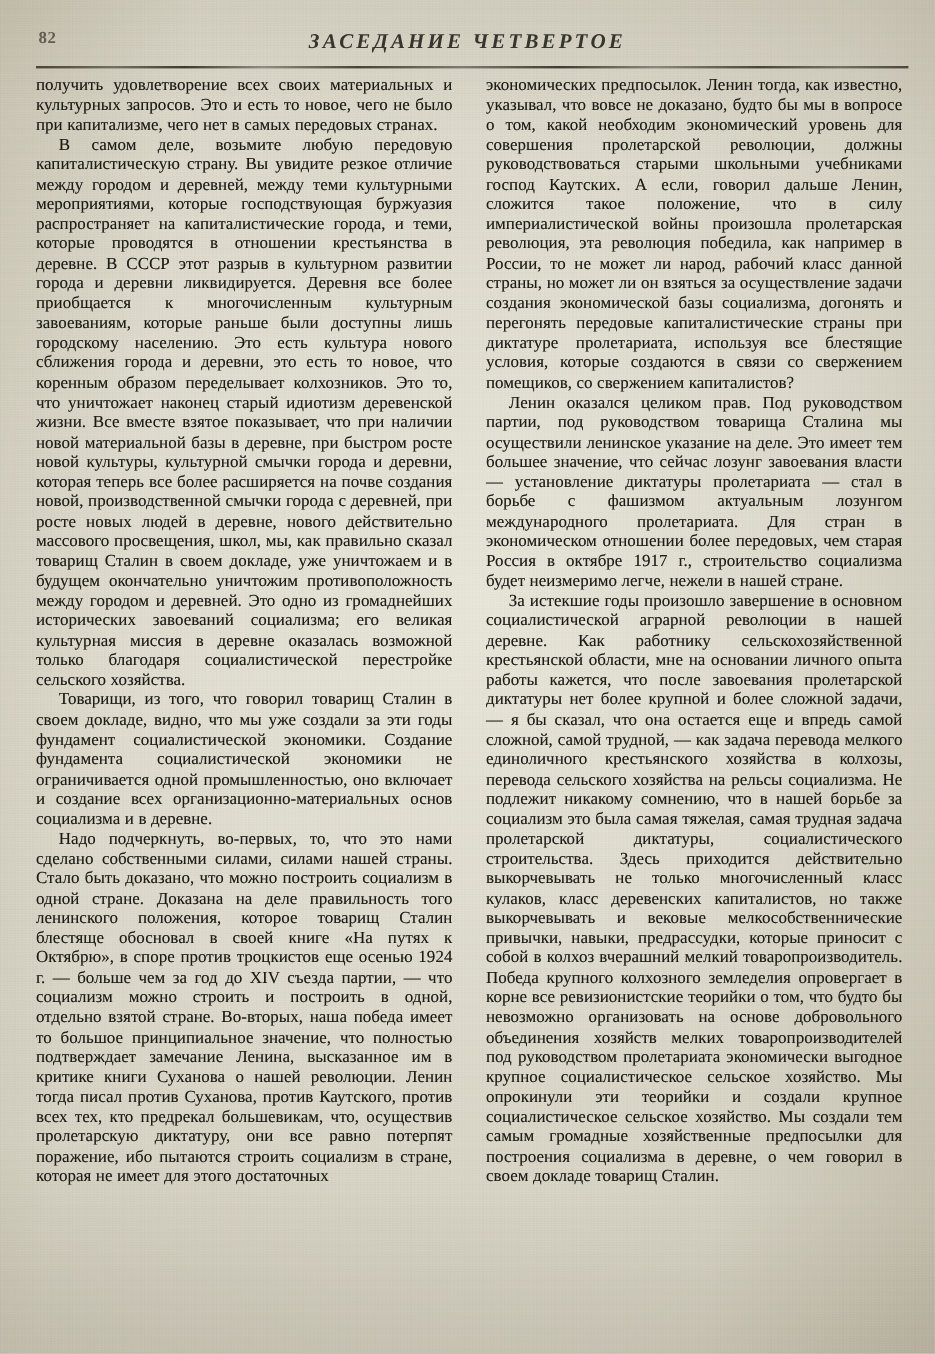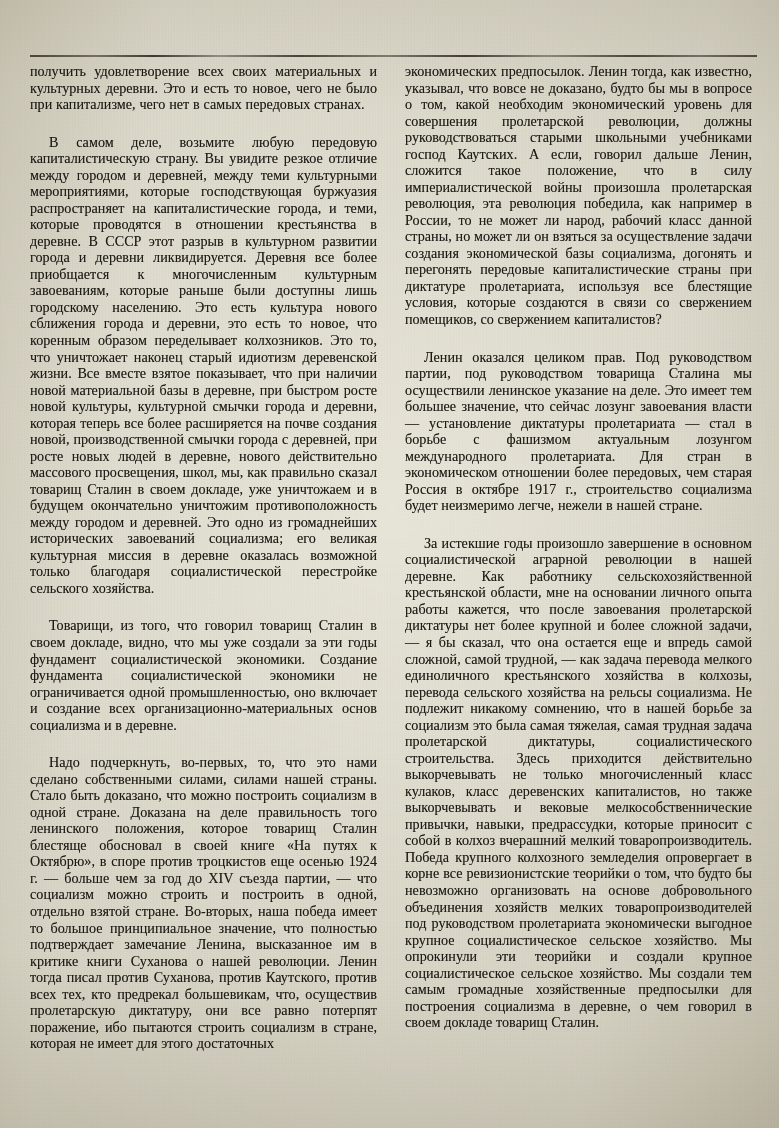--- a/index.html
+++ b/index.html
@@ -101,40 +101,44 @@
     font-size: 14.15px;
     line-height: 16.53px;
     text-align: justify;
     text-align-last: left;
     text-justify: inter-word;
     word-spacing: 0.2px;
     letter-spacing: 0.02px;
     color: #1d1b16;
     hyphens: manual;
   }
-  .col p.ind { text-indent: 19px; margin-top: 21px; }
+  .col p.ind { text-indent: 19px; }
   .col p.noind { text-indent: 0; }
 
   
   .col p { text-shadow: 0 0 0.45px rgba(30,28,22,0.45); }
 </style>
 </head>
 <body>
 
 <div class="paper"></div>
 <div class="noise"></div>
 
 <div class="page">
 
+  <div class="runhead">
+    <div class="folio">82</div>
+    <div class="runhead-title">ЗАСЕДАНИЕ ЧЕТВЕРТОЕ</div>
+  </div>
   <div class="rule"></div>
 
   <div class="cols">
 
     <div class="col">
-      <p class="noind">получить удовлетворение всех своих материальных и культурных деревни. Это и есть то новое, чего не было при капитализме, чего нет в самых передовых странах.</p>
+      <p class="noind">получить удовлетворение всех своих материальных и культурных запросов. Это и есть то новое, чего не было при капитализме, чего нет в самых передовых странах.</p>
       <p class="ind">В самом деле, возьмите любую передовую капиталистическую страну. Вы увидите резкое отличие между городом и деревней, между теми культурными мероприятиями, которые господствующая буржуазия распространяет на капиталистические города, и теми, которые проводятся в отношении крестьянства в деревне. В СССР этот разрыв в культурном развитии города и деревни ликвидируется. Деревня все более приобщается к многочисленным культурным завоеваниям, которые раньше были доступны лишь городскому населению. Это есть культура нового сближения города и деревни, это есть то новое, что коренным образом переделывает колхозников. Это то, что уничтожает наконец старый идиотизм деревенской жизни. Все вместе взятое показывает, что при наличии новой материальной базы в деревне, при быстром росте новой культуры, культурной смычки города и деревни, которая теперь все более расширяется на почве создания новой, производственной смычки города с деревней, при росте новых людей в деревне, нового действительно массового просвещения, школ, мы, как правильно сказал товарищ Сталин в своем докладе, уже уничтожаем и в будущем окончательно уничтожим противоположность между городом и деревней. Это одно из громаднейших исторических завоеваний социализма; его великая культурная миссия в деревне оказалась возможной только благодаря социалистической перестройке сельского хозяйства.</p>
       <p class="ind">Товарищи, из того, что говорил товарищ Сталин в своем докладе, видно, что мы уже создали за эти годы фундамент социалистической экономики. Создание фундамента социалистической экономики не ограничивается одной промышленностью, оно включает и создание всех организационно-материальных основ социализма и в деревне.</p>
       <p class="ind">Надо подчеркнуть, во-первых, то, что это нами сделано собственными силами, силами нашей страны. Стало быть доказано, что можно построить социализм в одной стране. Доказана на деле правильность того ленинского положения, которое товарищ Сталин блестяще обосновал в своей книге «На путях к Октябрю», в споре против троцкистов еще осенью 1924 г. — больше чем за год до XIV съезда партии, — что социализм можно строить и построить в одной, отдельно взятой стране. Во-вторых, наша победа имеет то большое принципиальное значение, что полностью подтверждает замечание Ленина, высказанное им в критике книги Суханова о нашей революции. Ленин тогда писал против Суханова, против Каутского, против всех тех, кто предрекал большевикам, что, осуществив пролетарскую диктатуру, они все равно потерпят поражение, ибо пытаются строить социализм в стране, которая не имеет для этого достаточных</p>
     </div>
 
     <div class="col">
       <p class="noind">экономических предпосылок. Ленин тогда, как известно, указывал, что вовсе не доказано, будто бы мы в вопросе о том, какой необходим экономический уровень для совершения пролетарской революции, должны руководствоваться старыми школьными учебниками господ Каутских. А если, говорил дальше Ленин, сложится такое положение, что в силу империалистической войны произошла пролетарская революция, эта революция победила, как например в России, то не может ли народ, рабочий класс данной страны, но может ли он взяться за осуществление задачи создания экономической базы социализма, догонять и перегонять передовые капиталистические страны при диктатуре пролетариата, используя все блестящие условия, которые создаются в связи со свержением помещиков, со свержением капиталистов?</p>
       <p class="ind">Ленин оказался целиком прав. Под руководством партии, под руководством товарища Сталина мы осуществили ленинское указание на деле. Это имеет тем большее значение, что сейчас лозунг завоевания власти — установление диктатуры пролетариата — стал в борьбе с фашизмом актуальным лозунгом международного пролетариата. Для стран в экономическом отношении более передовых, чем старая Россия в октябре 1917 г., строительство социализма будет неизмеримо легче, нежели в нашей стране.</p>
       <p class="ind">За истекшие годы произошло завершение в основном социалистической аграрной революции в нашей деревне. Как работнику сельскохозяйственной крестьянской области, мне на основании личного опыта работы кажется, что после завоевания пролетарской диктатуры нет более крупной и более сложной задачи, — я бы сказал, что она остается еще и впредь самой сложной, самой трудной, — как задача перевода мелкого единоличного крестьянского хозяйства в колхозы, перевода сельского хозяйства на рельсы социализма. Не подлежит никакому сомнению, что в нашей борьбе за социализм это была самая тяжелая, самая трудная задача пролетарской диктатуры, социалистического строительства. Здесь приходится действительно выкорчевывать не только многочисленный класс кулаков, класс деревенских капиталистов, но также выкорчевывать и вековые мелкособственнические привычки, навыки, предрассудки, которые приносит с собой в колхоз вчерашний мелкий товаропроизводитель. Победа крупного колхозного земледелия опровергает в корне все ревизионистские теорийки о том, что будто бы невозможно организовать на основе добровольного объединения хозяйств мелких товаропроизводителей под руководством пролетариата экономически выгодное крупное социалистическое сельское хозяйство. Мы опрокинули эти теорийки и создали крупное социалистическое сельское хозяйство. Мы создали тем самым громадные хозяйственные предпосылки для построения социализма в деревне, о чем говорил в своем докладе товарищ Сталин.</p>
     </div>

